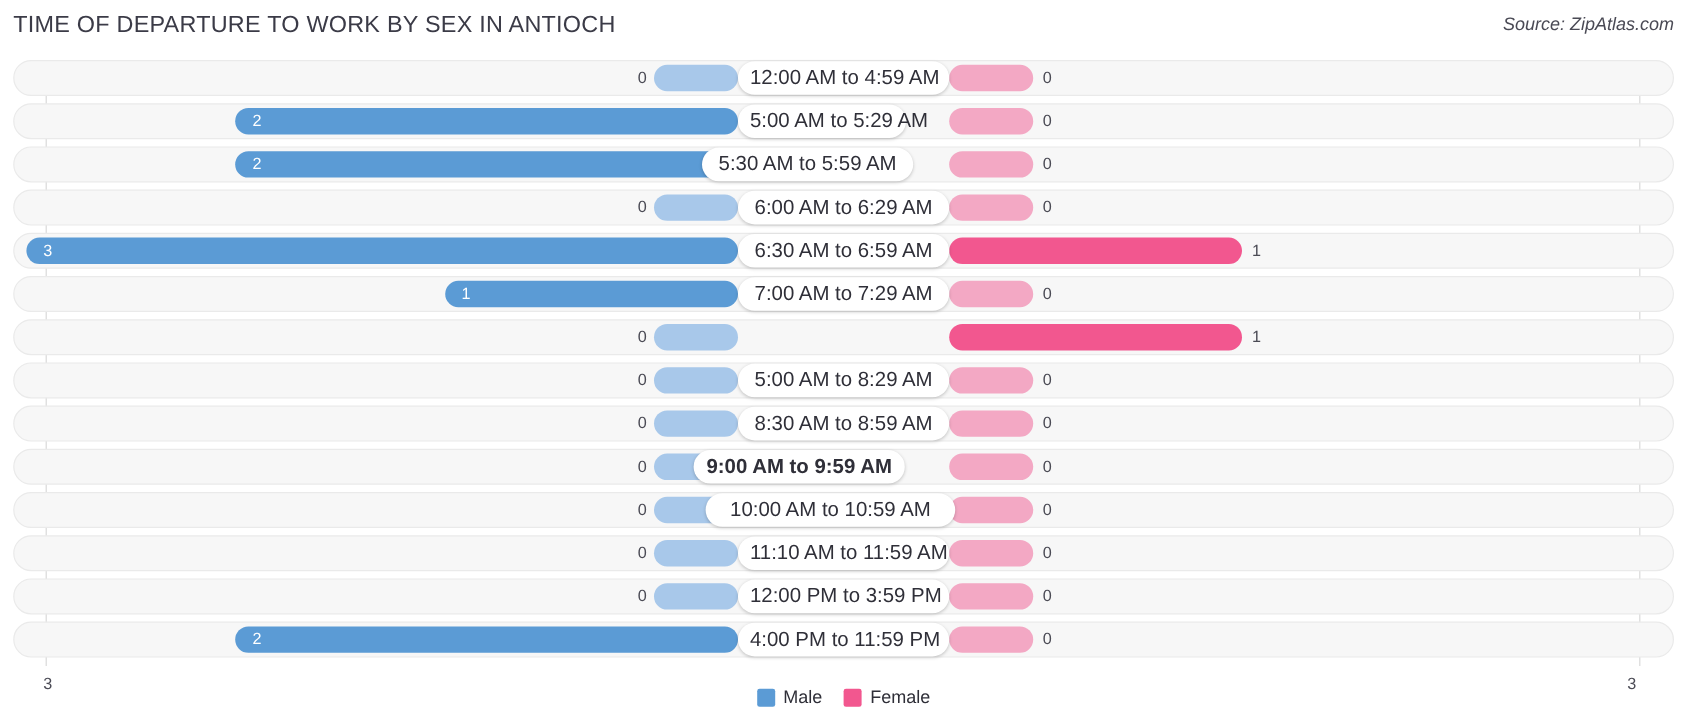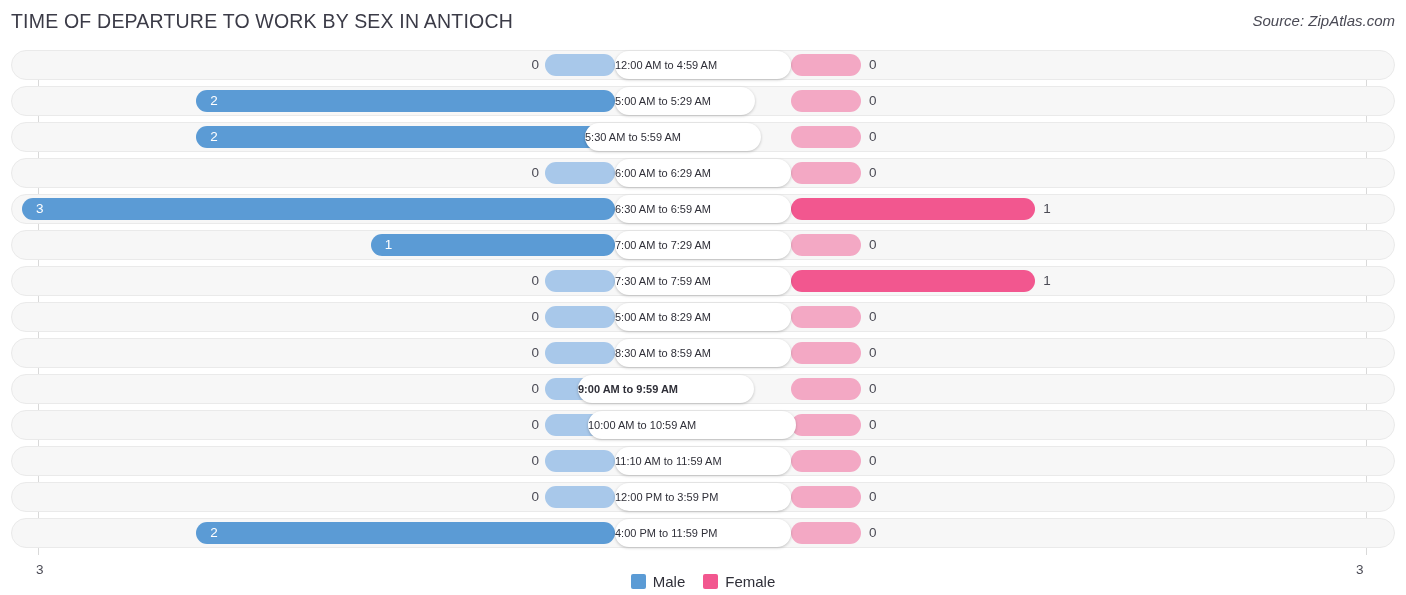--- a/index.html
+++ b/index.html
@@ -109,26 +109,27 @@
   }
 
   
   .pill {
     position: absolute;
     top: 1px;
     height: 28px;
     line-height: 28px;
     background: #ffffff;
     border-radius: 14px;
-    font-size: 11px;
+    font-size: 17px;
     color: #2f2f38;
+    text-align: center;
     box-shadow: 0 1px 3px rgba(0,0,0,0.22);
     white-space: nowrap;
     box-sizing: border-box;
-    padding: 0 0;
+    padding: 0 10px;
   }
 
   
   .footer {
     position: absolute;
     left: 0;
     top: 556px;
     width: 1406px;
     height: 39px;
   }
@@ -229,21 +230,20 @@
         <div class="bar bar-female zero" style="left: 791px; width: 70px;"></div>
         <div class="bar-val" style="left: 869px;">0</div>
         <div class="pill" style="left: 615px; width: 176px;">7:00 AM to 7:29 AM</div>
       </div>
       <div class="row">
         <div class="track"></div>
         <div class="bar bar-male zero" style="left: 545px; width: 70px;"></div>
         <div class="bar-val" style="left: 525px; width: 14px; text-align: right;">0</div>
         <div class="bar bar-female" style="left: 791px; width: 244.333px;"></div>
         <div class="bar-val" style="left: 1043.33px;">1</div>
-        <div class="pill" style="left: 615px; width: 176px;">7:30 AM to 7:59 AM</div>
       </div>
       <div class="row">
         <div class="track"></div>
         <div class="bar bar-male zero" style="left: 545px; width: 70px;"></div>
         <div class="bar-val" style="left: 525px; width: 14px; text-align: right;">0</div>
         <div class="bar bar-female zero" style="left: 791px; width: 70px;"></div>
         <div class="bar-val" style="left: 869px;">0</div>
         <div class="pill" style="left: 615px; width: 176px;">5:00 AM to 8:29 AM</div>
       </div>
       <div class="row">

